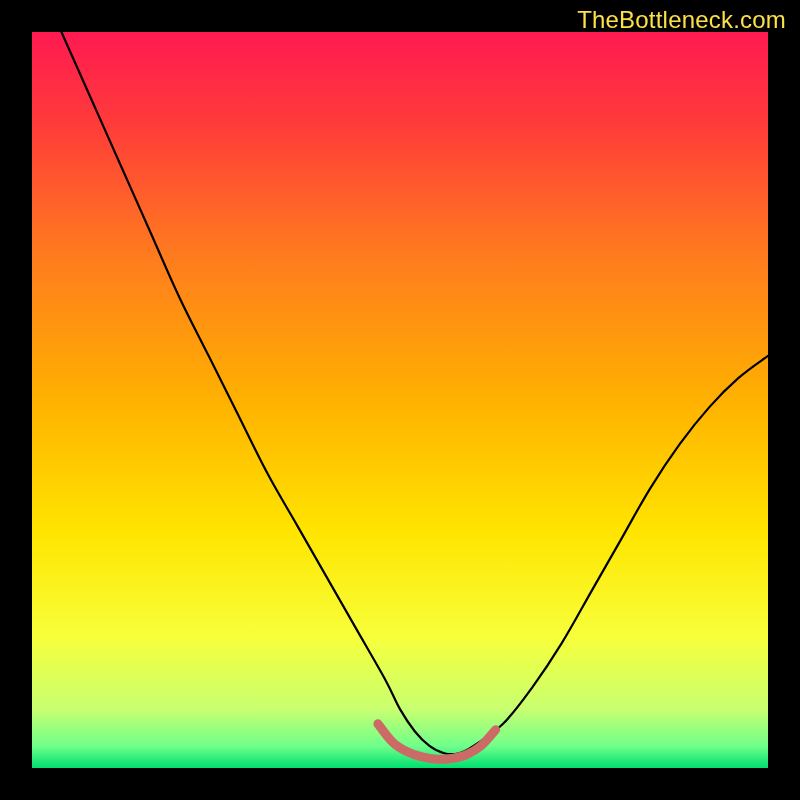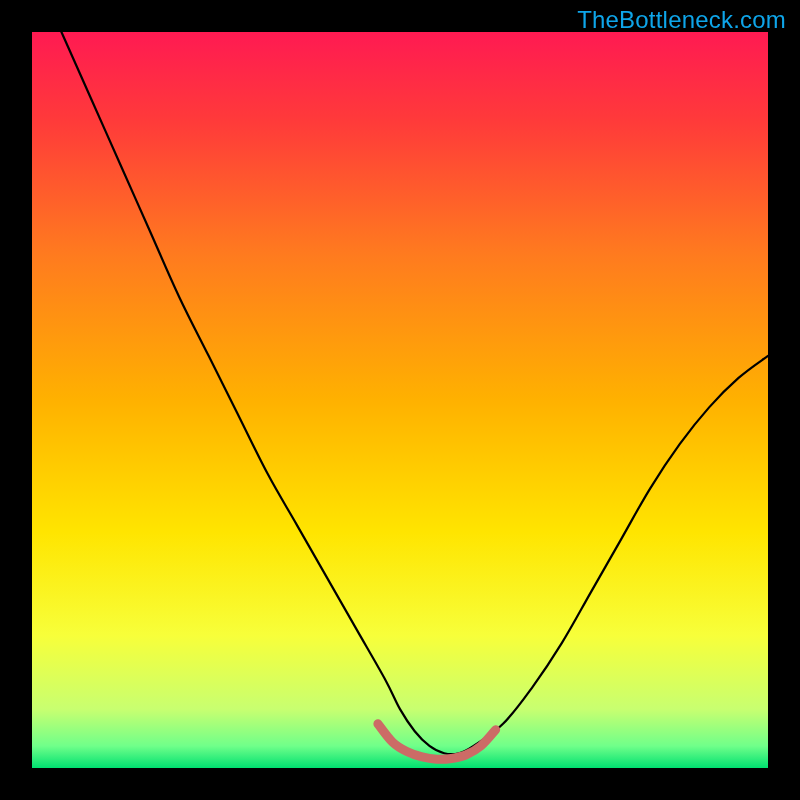--- a/index.html
+++ b/index.html
@@ -8,21 +8,21 @@
     height: 800px;
     background: #000;
     position: relative;
     overflow: hidden;
     font-family: Arial, Helvetica, sans-serif;
   }
   .watermark {
     position: absolute;
     top: 6px;
     right: 14px;
-    color: #0ea5e9;
+    color: #fde047;
     font-size: 24px;
     font-weight: 400;
     z-index: 10;
     letter-spacing: 0.2px;
   }
   .plot-area {
     position: absolute;
     left: 32px;
     top: 32px;
     width: 736px;

